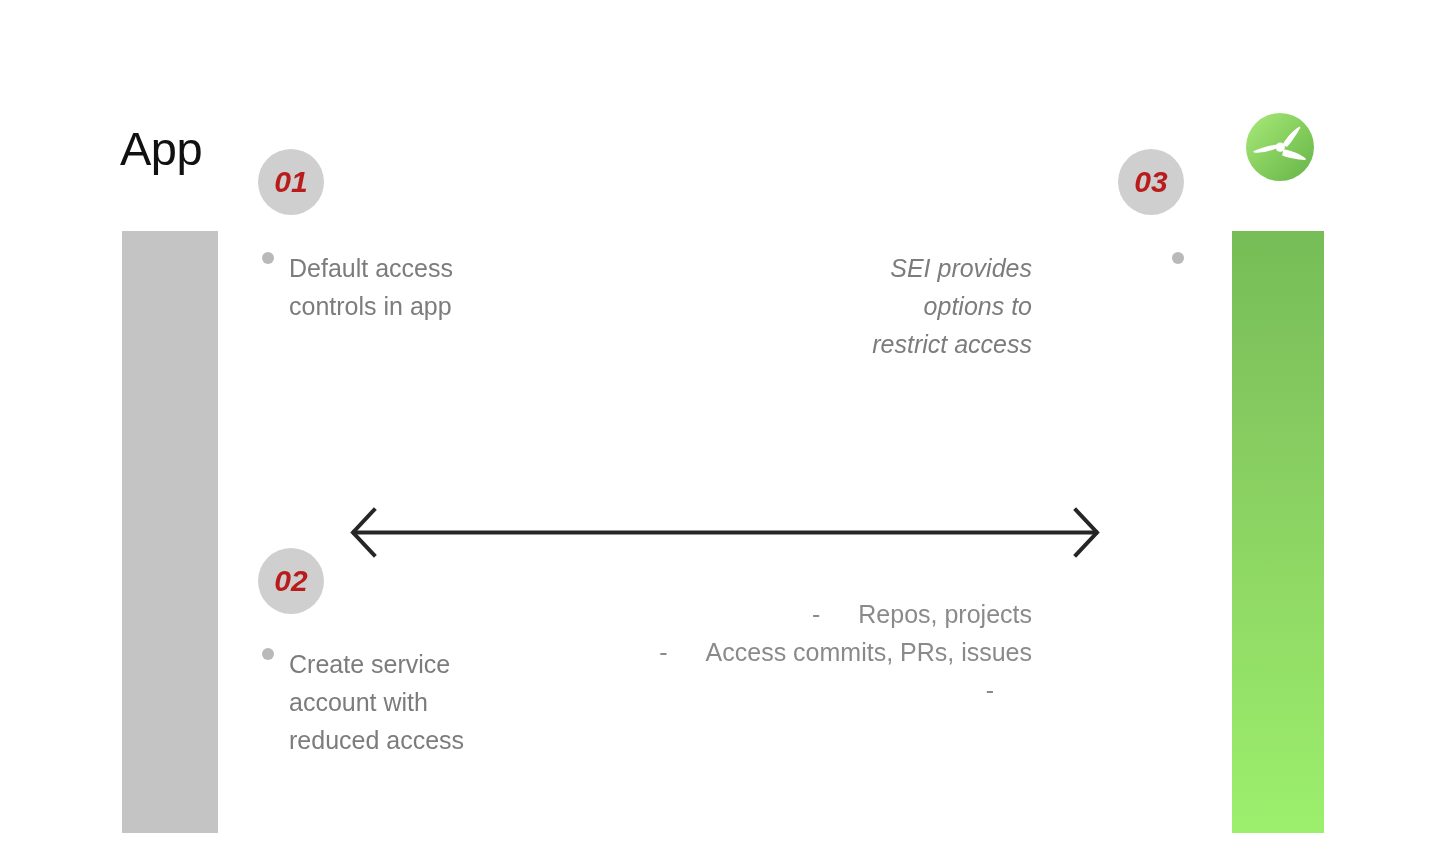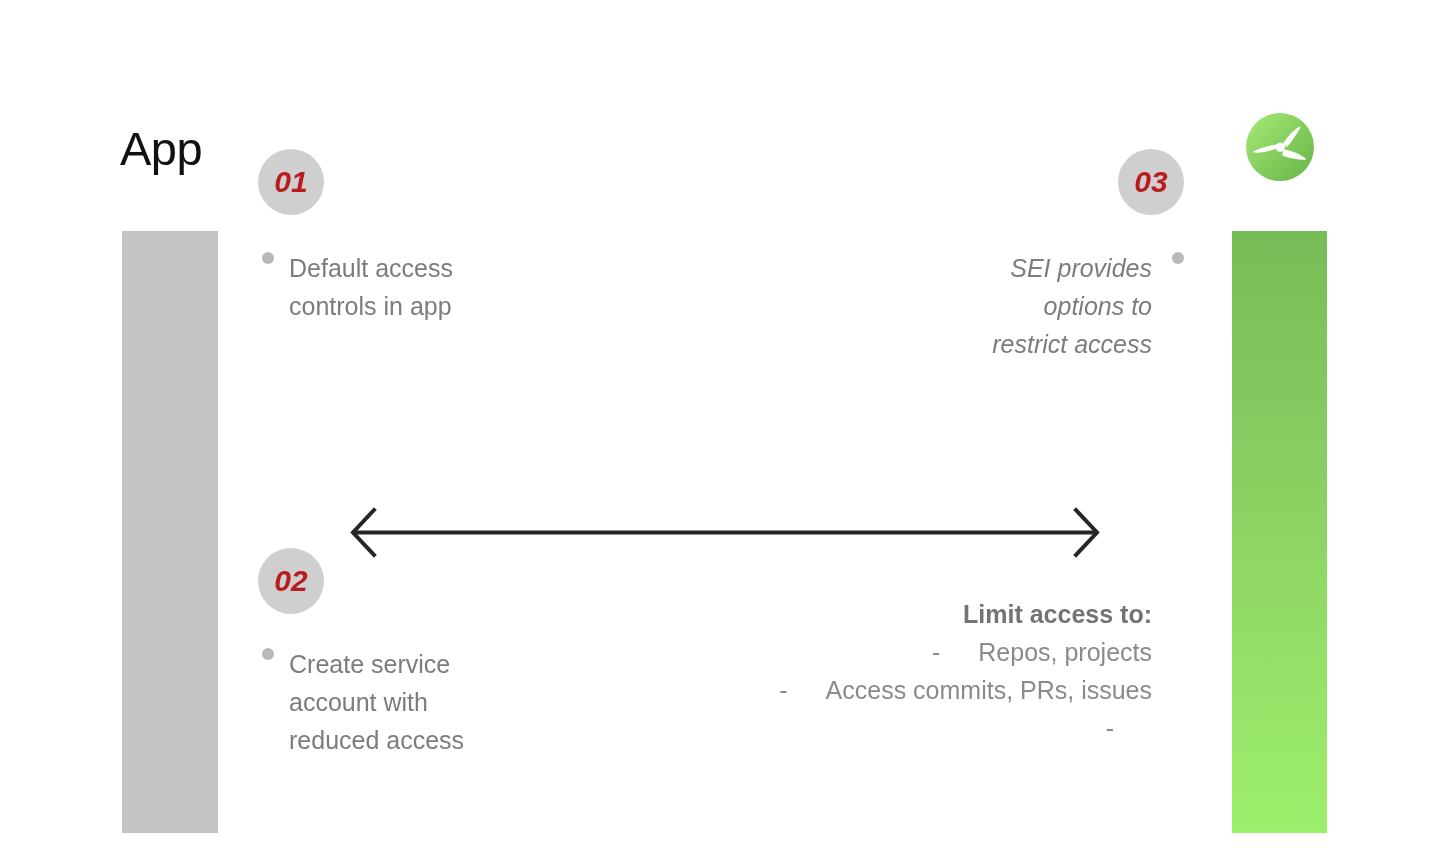--- a/index.html
+++ b/index.html
@@ -6,21 +6,21 @@
     margin: 0;
     padding: 0;
     background: #ffffff;
   }
   body {
     font-family: "Liberation Sans", sans-serif;
     -webkit-font-smoothing: antialiased;
   }
   #canvas {
     position: relative;
-    width: 1444px;
+    width: 1324px;
     height: 848px;
     background: #ffffff;
     overflow: hidden;
   }
 
   
   .app-title {
     position: absolute;
     left: 120px;
     top: 121px;
@@ -205,21 +205,20 @@
 
   <div class="badge badge-02">02</div>
   <div class="block-02">
     <span class="bullet-dot"></span>
     <div class="body-text">Create service
 account with
 reduced access</div>
   </div>
 
   <div class="limit-block">
-    <div class="limit-heading">Limit access to:</div>
 
     <div class="limit-row">
       <span class="limit-dash">-</span>
       <span class="limit-text">Repos, projects</span>
     </div>
 
     <div class="limit-row">
       <span class="limit-dash">-</span>
       <span class="limit-text">Access commits, PRs, issues</span>
     </div>

